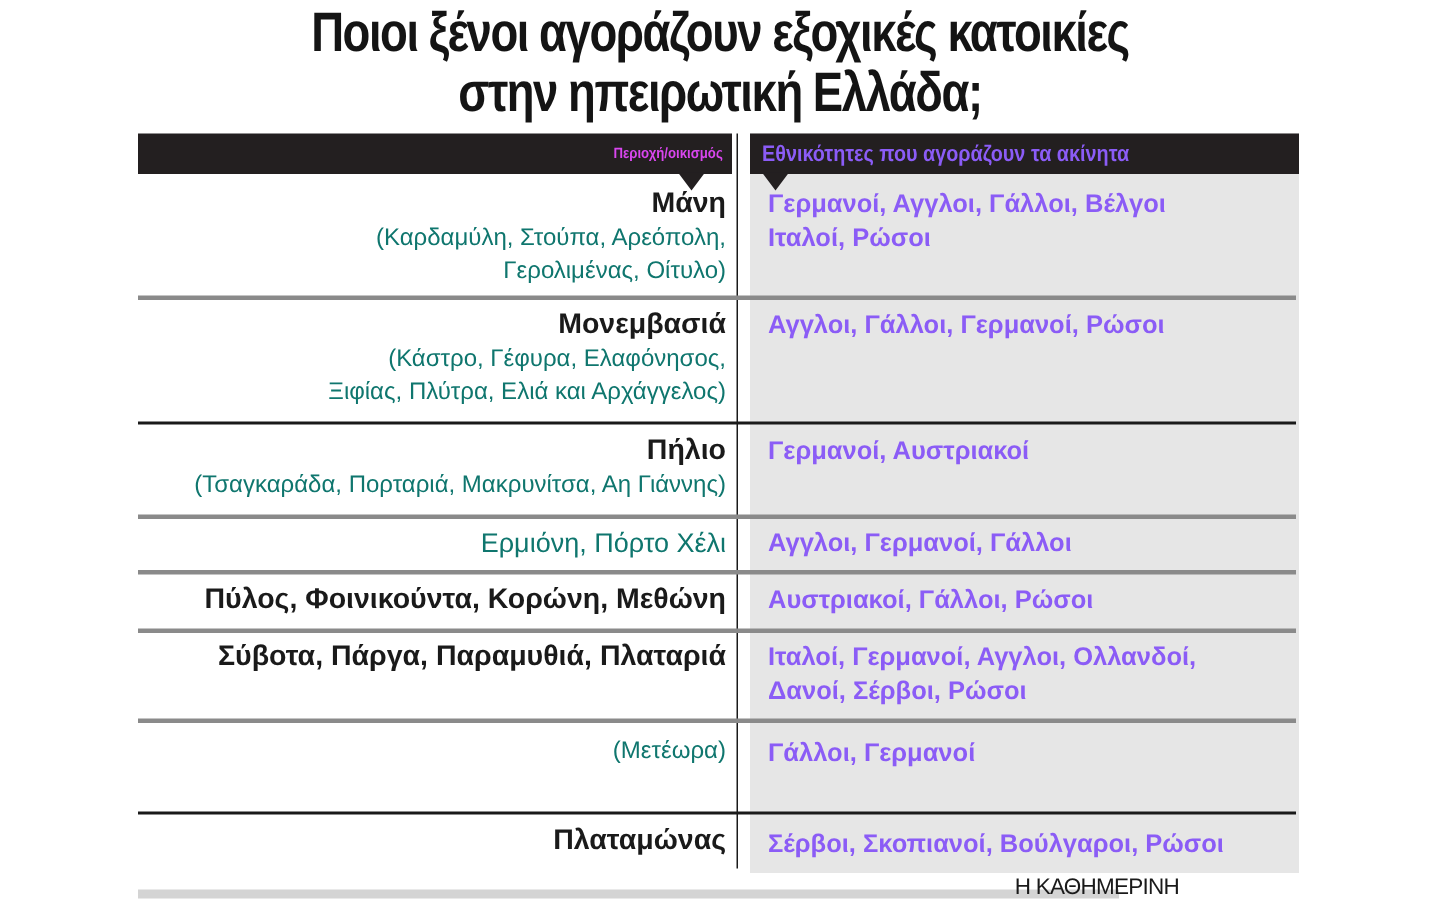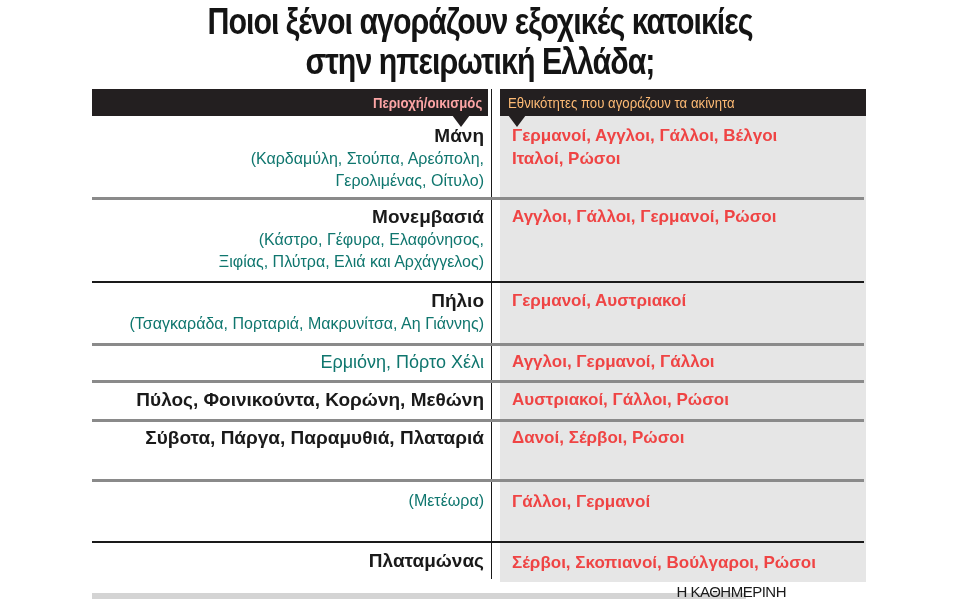--- a/index.html
+++ b/index.html
@@ -23,26 +23,26 @@
       position: absolute; left: 500px; top: 89px; width: 366px; height: 493px;
       background: #e6e6e6;
     }
     .vdivider {
       position: absolute; left: 491px; top: 89px; width: 1px; height: 490px;
       background: #1a1a1a;
     }
 
     .hdr-left {
       position: absolute; left: 92px; top: 89px; width: 396px; height: 27px;
-      background: #231f20; color: #fca5a5; font-weight: bold;
-      font-size: 15px; line-height: 27px; text-align: right; padding-right: 6px;
+      background: #231f20; color: #d946ef; font-weight: bold;
+      font-size: 10px; line-height: 27px; text-align: right; padding-right: 6px;
     }
     .hdr-right {
       position: absolute; left: 500px; top: 89px; width: 366px; height: 27px;
-      background: #231f20; color: #fdba74; font-weight: normal;
+      background: #231f20; color: #8b5cf6; font-weight: bold;
       font-size: 15px; line-height: 27px; padding-left: 8px;
       white-space: nowrap;
     }
     .hdr-text { display: inline-block; transform: scaleX(0.88); transform-origin: right center; }
     .hdr-right .hdr-text { transform-origin: left center; }
     .arrow-left {
       position: absolute; left: 452px; top: 115px; width: 0; height: 0;
       border-left: 9px solid transparent; border-right: 9px solid transparent;
       border-top: 12px solid #231f20;
     }
@@ -60,21 +60,21 @@
       position: absolute; left: 420px; top: 0; width: 350px;
     }
     .region-name {
       font-weight: bold; font-size: 19px; line-height: 24px; white-space: nowrap;
       display: block;
     }
     .region-sub {
       font-size: 16px; line-height: 22px; color: #0f766e; white-space: nowrap; display: block;
     }
     .nat {
-      font-weight: bold; font-size: 17px; line-height: 23px; color: #ef4444;
+      font-weight: bold; font-size: 17px; line-height: 23px; color: #8b5cf6;
     }
     .sep {
       position: absolute; left: 92px; width: 772px; height: 2px;
     }
     .sep.black { background: #1a1a1a; height: 1.5px; }
     .sep.grey { background: #8a8a8a; height: 3px; }
 
     .footer-bar {
       position: absolute; left: 92px; top: 593px; width: 654px; height: 6px;
       background: #d4d4d4;
@@ -160,20 +160,21 @@
       <div class="nat">Αυστριακοί, Γάλλοι, Ρώσοι</div>
     </div>
   </div>
   <div class="sep grey" style="top:419px;"></div>
 
   <div class="row" style="top:426px;">
     <div class="left">
       <span class="region-name">Σύβοτα, Πάργα, Παραμυθιά, Πλαταριά</span>
     </div>
     <div class="right">
+      <div class="nat">Ιταλοί, Γερμανοί, Αγγλοι, Ολλανδοί,</div>
       <div class="nat">Δανοί, Σέρβοι, Ρώσοι</div>
     </div>
   </div>
   <div class="sep grey" style="top:479px;"></div>
 
   <div class="row" style="top:490px;">
     <div class="left">
       <span class="region-sub">(Μετέωρα)</span>
     </div>
     <div class="right">

